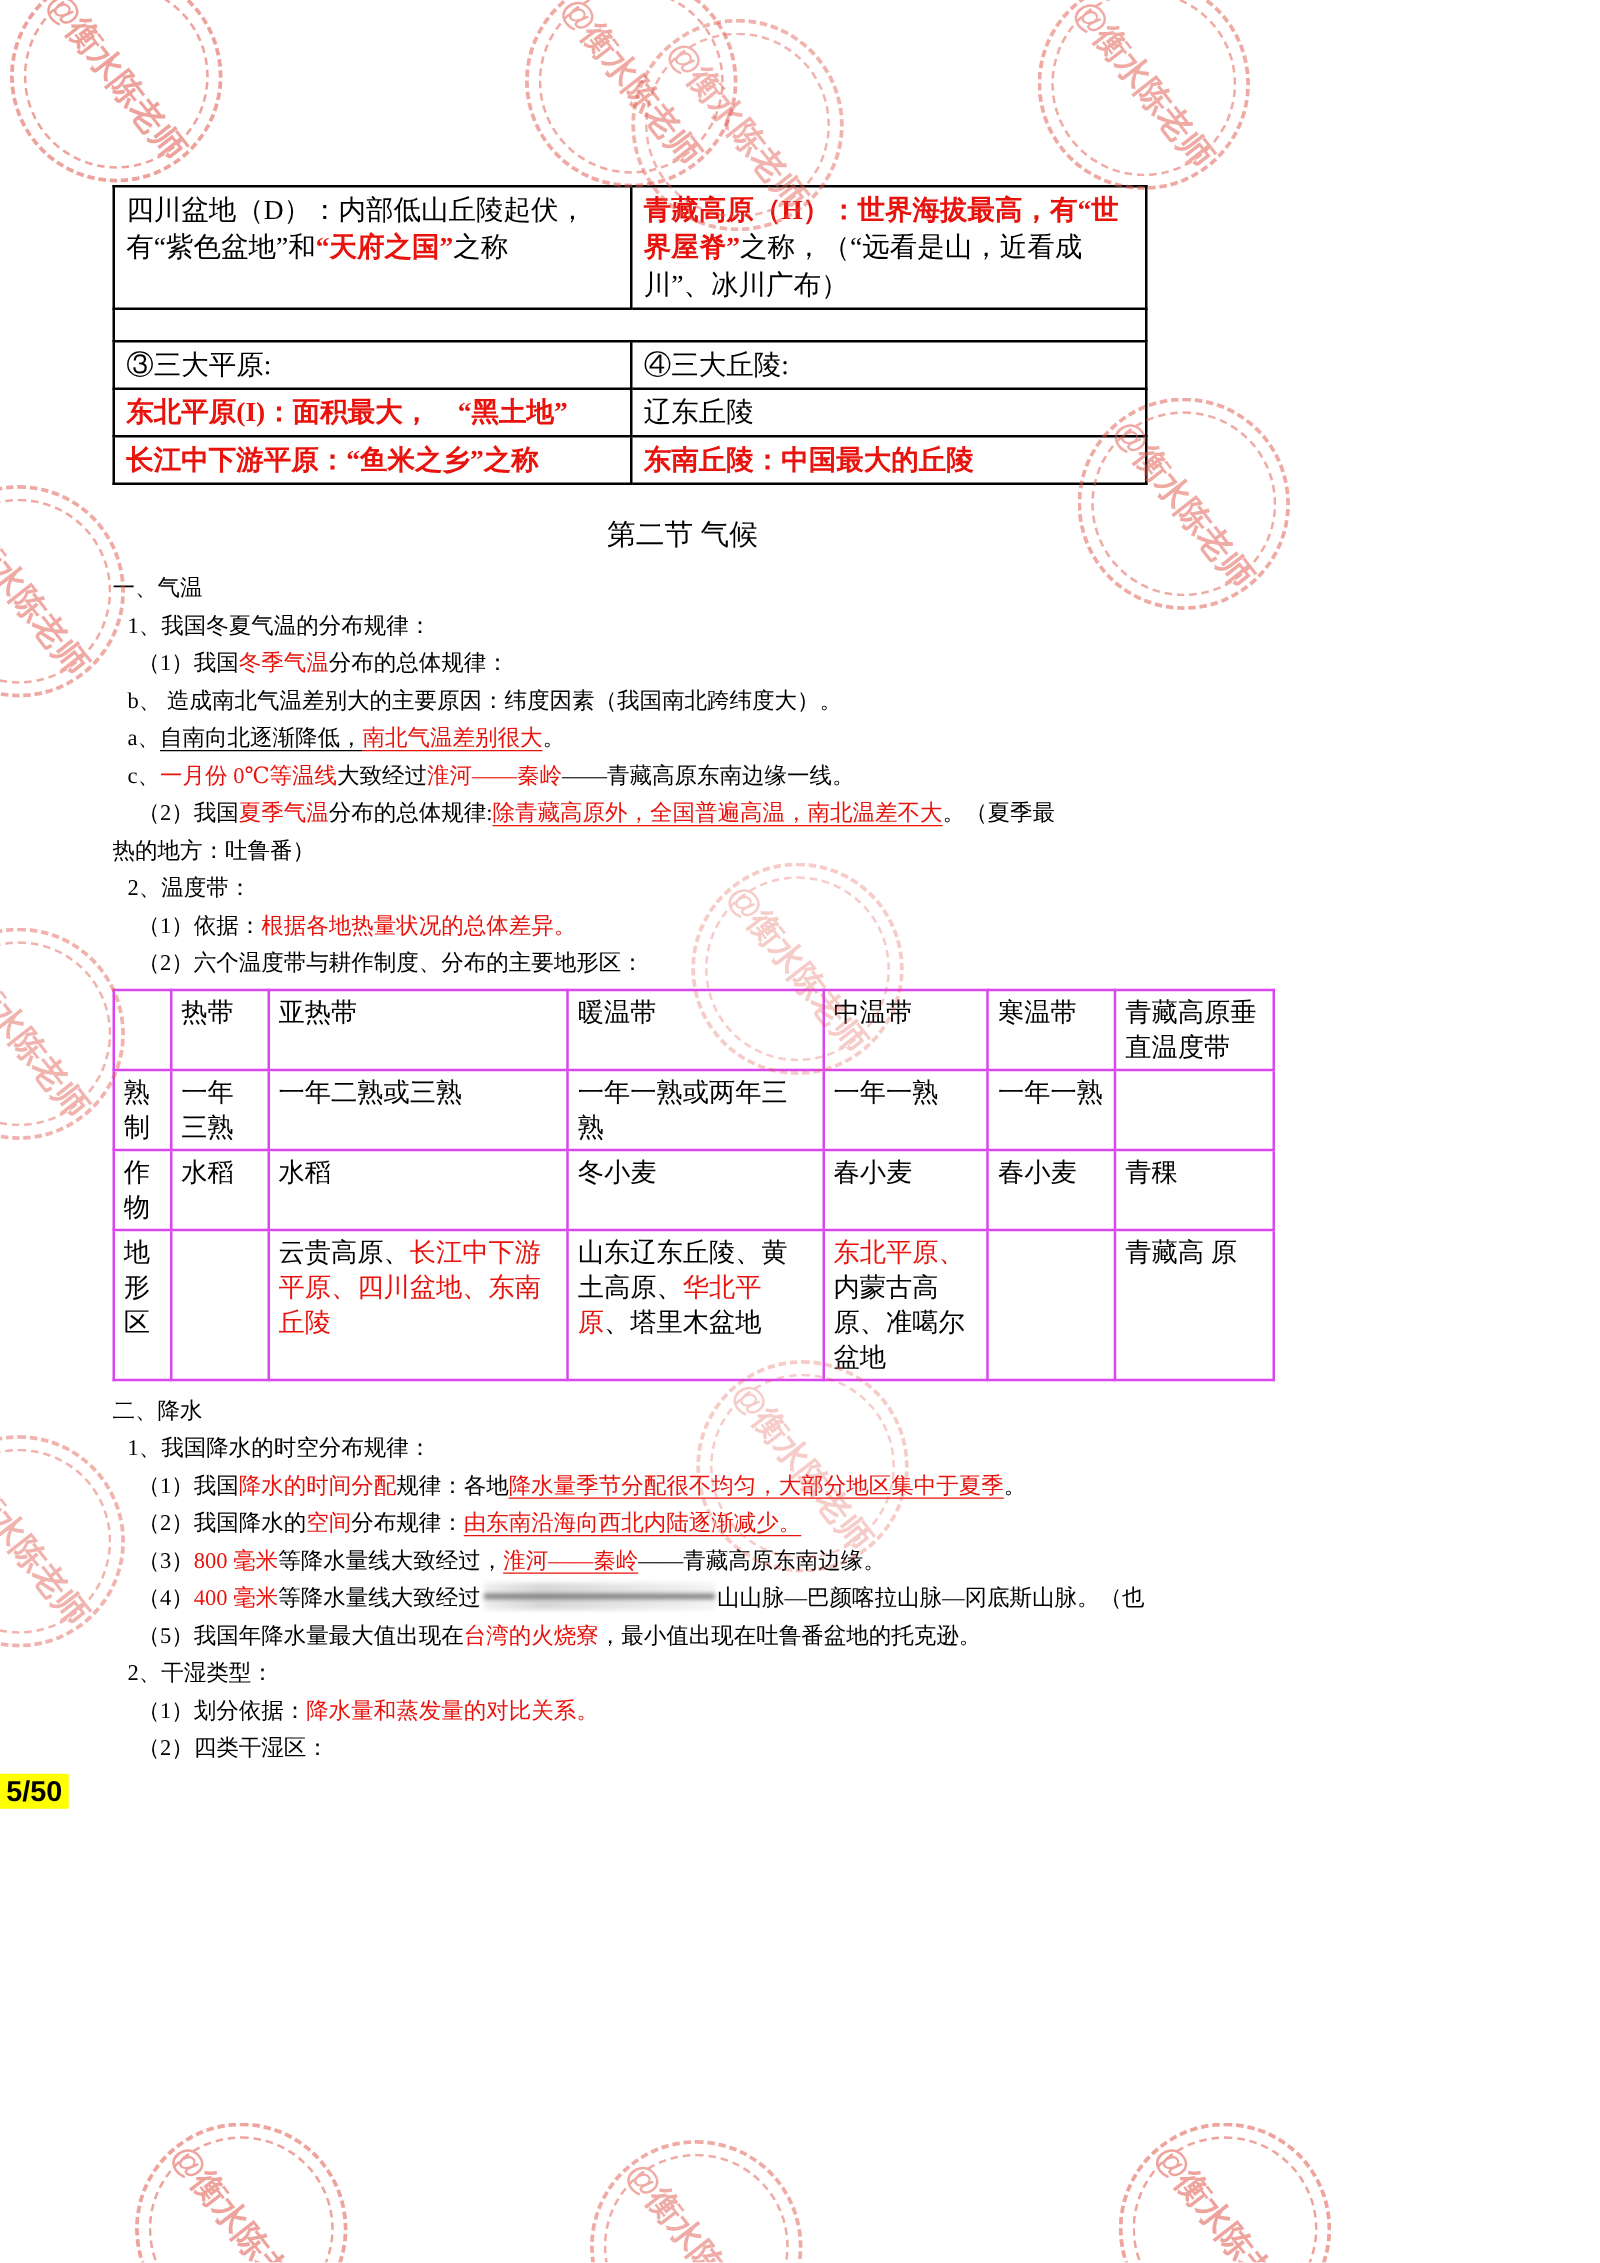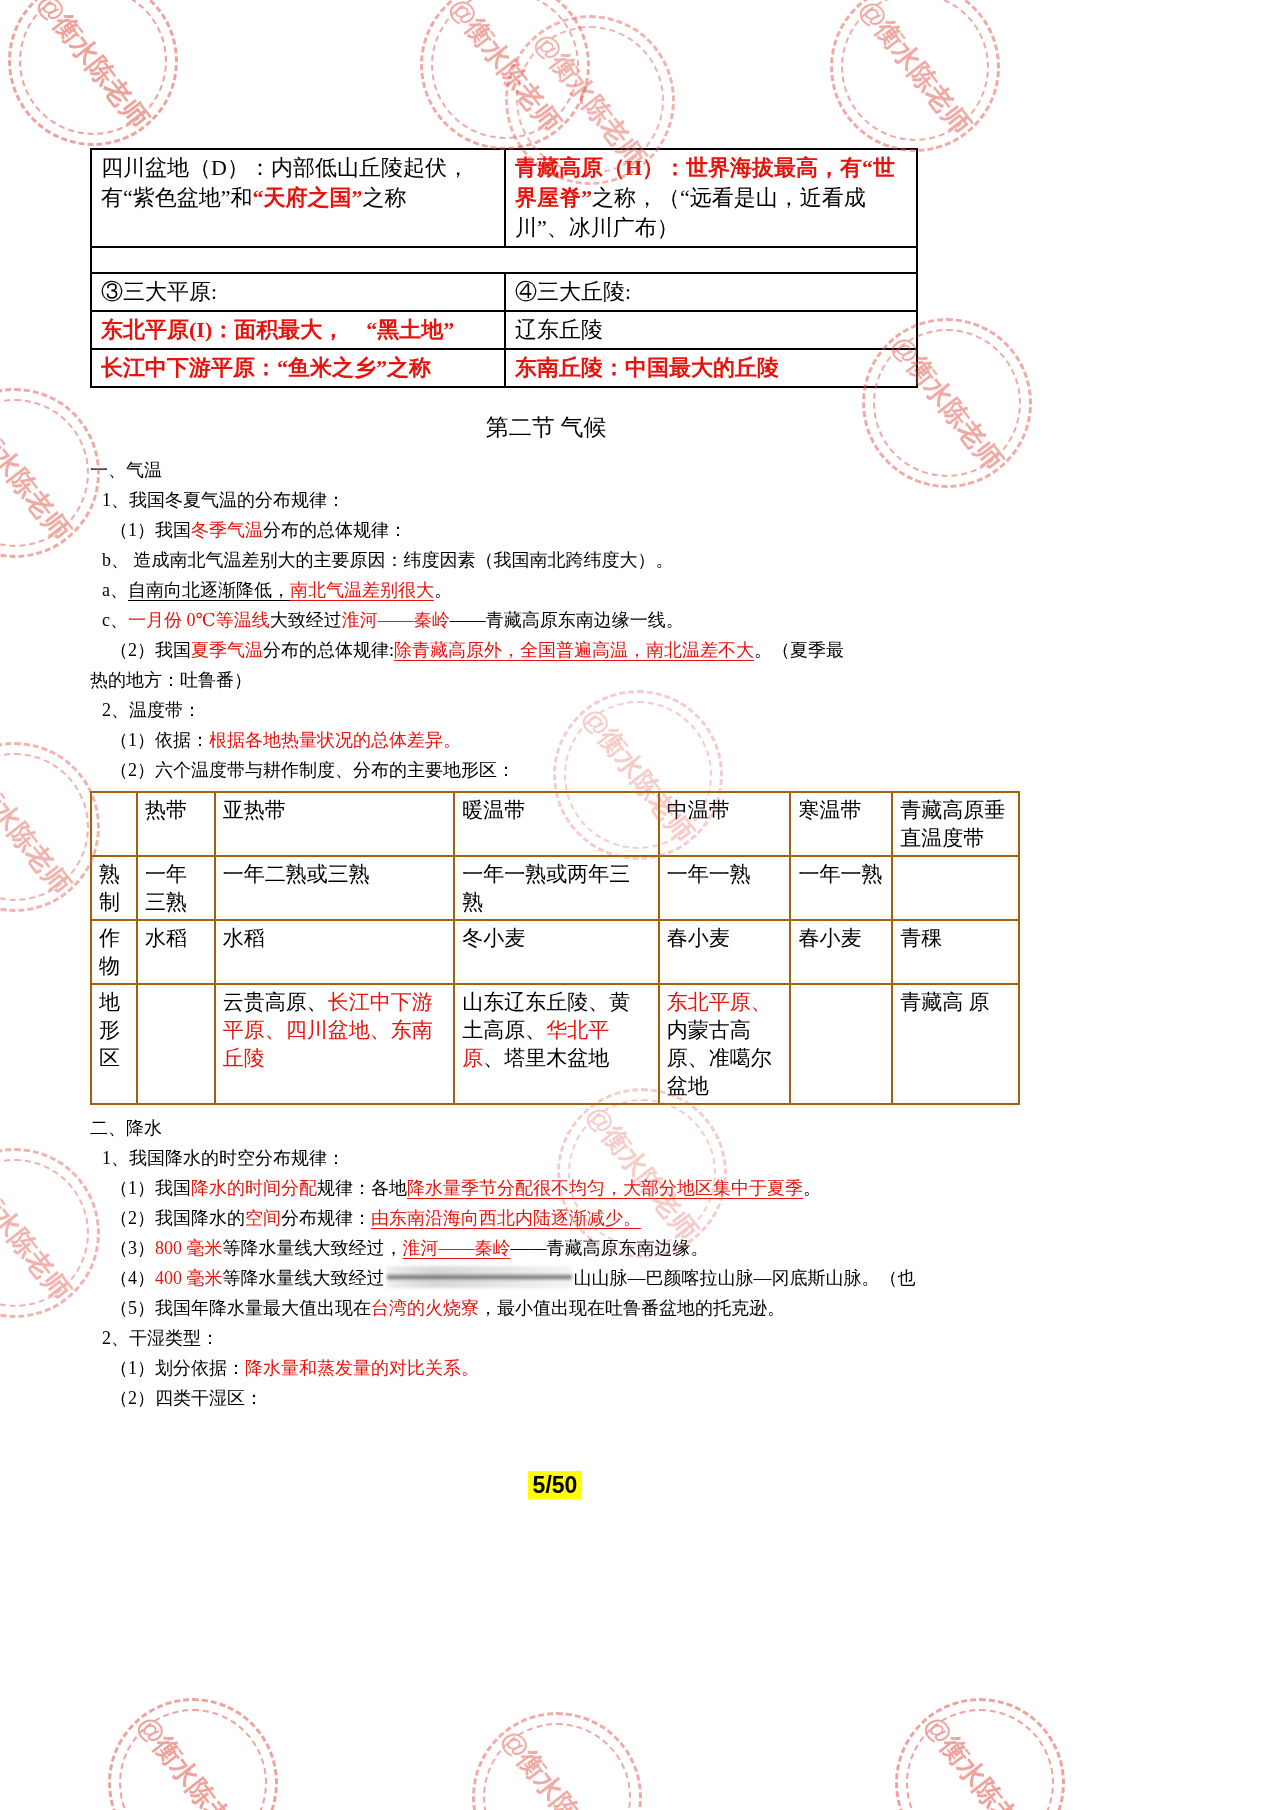--- a/index.html
+++ b/index.html
@@ -22,21 +22,21 @@
   .sec-title{text-align:center;font-size:23px;margin:24px 0 12px;width:912px;}
 
   .para{font-size:18px;line-height:30px;}
   .ind1{padding-left:12px;}
   .ind2{padding-left:20px;}
   .red{color:var(--red);}
   .ul{text-decoration:underline;text-underline-offset:4px;}
   .bold{font-weight:bold;}
 
   .ttbl{width:930px;font-size:21px;line-height:28px;margin:6px 0 8px;}
-  .ttbl td{border:2px solid #a16207;padding:3px 7px;vertical-align:top;}
+  .ttbl td{border:2px solid #d946ef;padding:3px 7px;vertical-align:top;}
 
   
   .redacted{
     display:inline-block;width:185px;height:22px;vertical-align:-4px;margin:0 2px;
     background:
       linear-gradient(to bottom, rgba(255,255,255,0) 36%, rgba(110,110,110,.9) 46%, rgba(110,110,110,.9) 56%, rgba(255,255,255,0) 64%),
       linear-gradient(to right, #eeeeee, #d7d7d7 25%, #e3e3e3 55%, #f4f4f4);
     filter:blur(1.5px);
     border-radius:2px;
   }
@@ -46,21 +46,21 @@
   .wm::before{content:"";position:absolute;inset:0;border:3px dashed var(--wm);border-radius:50%;}
   .wm-ring{position:absolute;inset:11px;border:2px dashed var(--wm);border-radius:50%;}
   .wm-label{
     position:absolute;inset:0;display:flex;align-items:center;justify-content:center;
     color:var(--wm);font-size:27px;font-weight:bold;white-space:nowrap;
     transform:rotate(52deg);
     font-family:"Liberation Sans","DejaVu Sans",sans-serif;
   }
 
   
-  .footer{position:absolute;top:1472px;left:0;width:1110px;text-align:center;z-index:2;}
+  .footer{position:absolute;top:1420px;left:0;width:1110px;z-index:2;}
   .pagenum{
     background:var(--hl);font-weight:bold;font-size:23px;padding:1px 5px;
     font-family:"Liberation Sans","DejaVu Sans",sans-serif;
   }
 </style>
 </head>
 <body>
 
 <div class="page">
 

